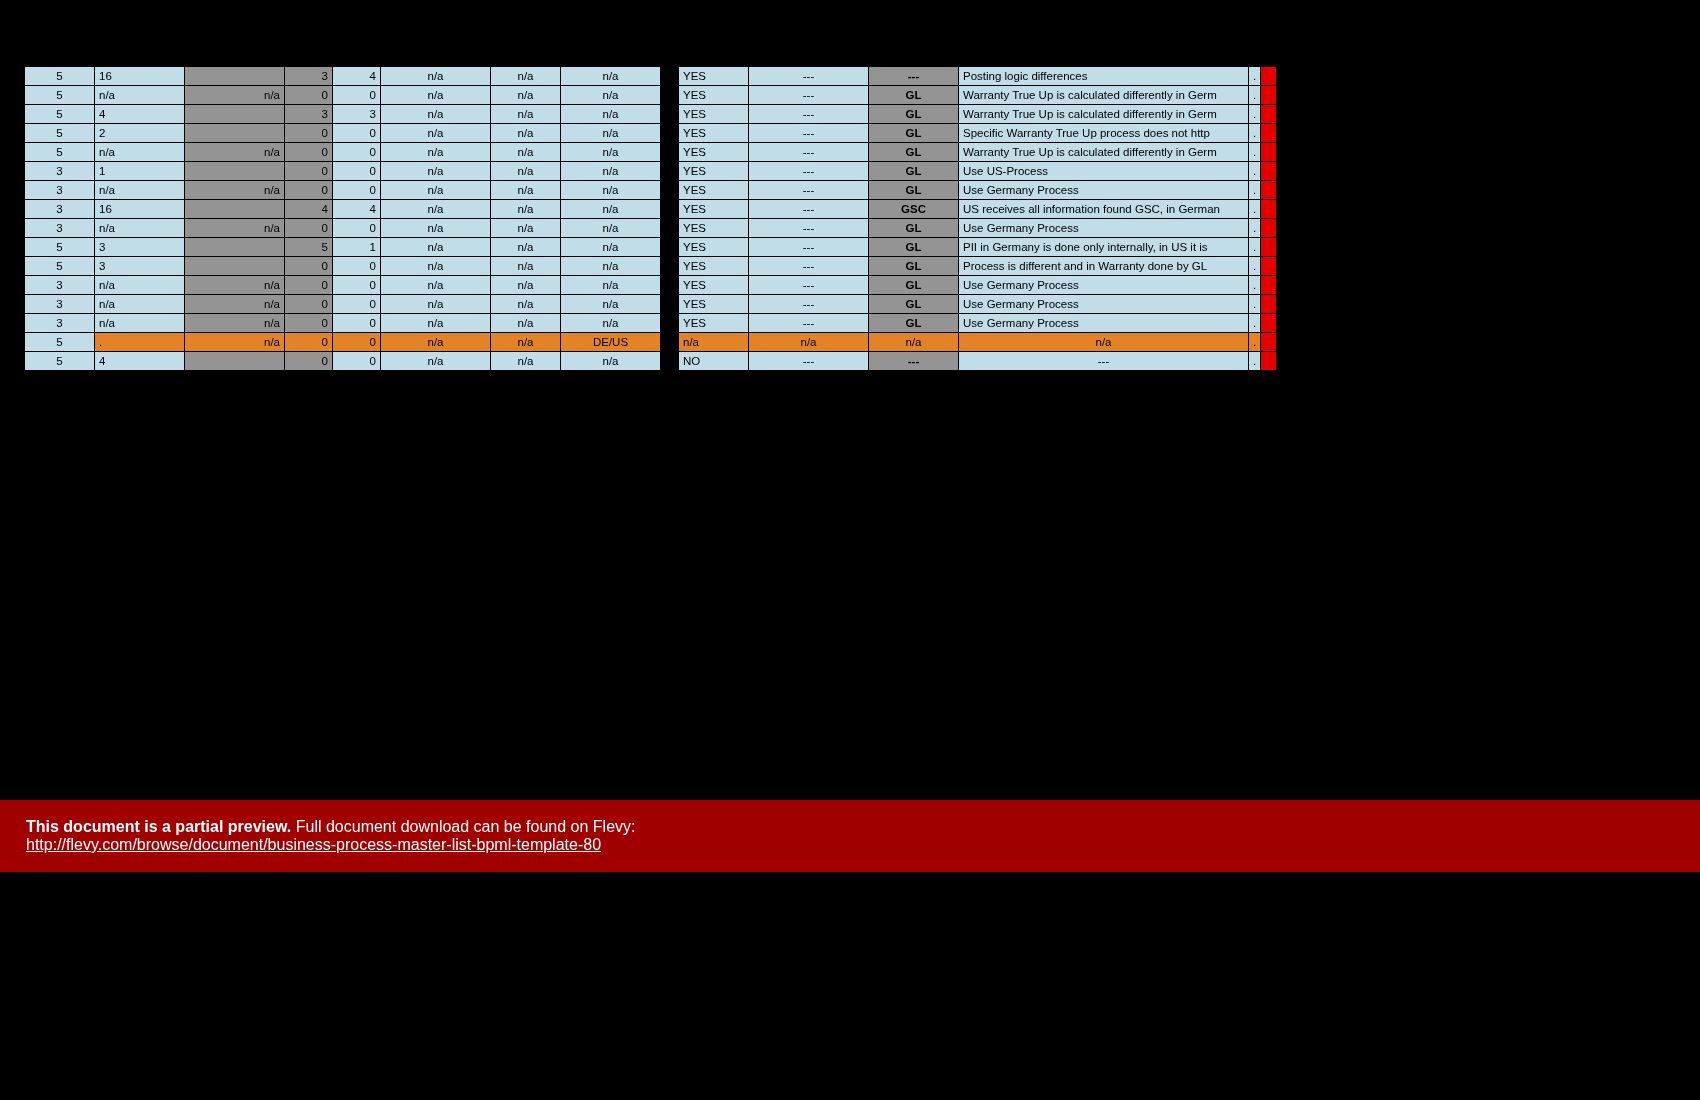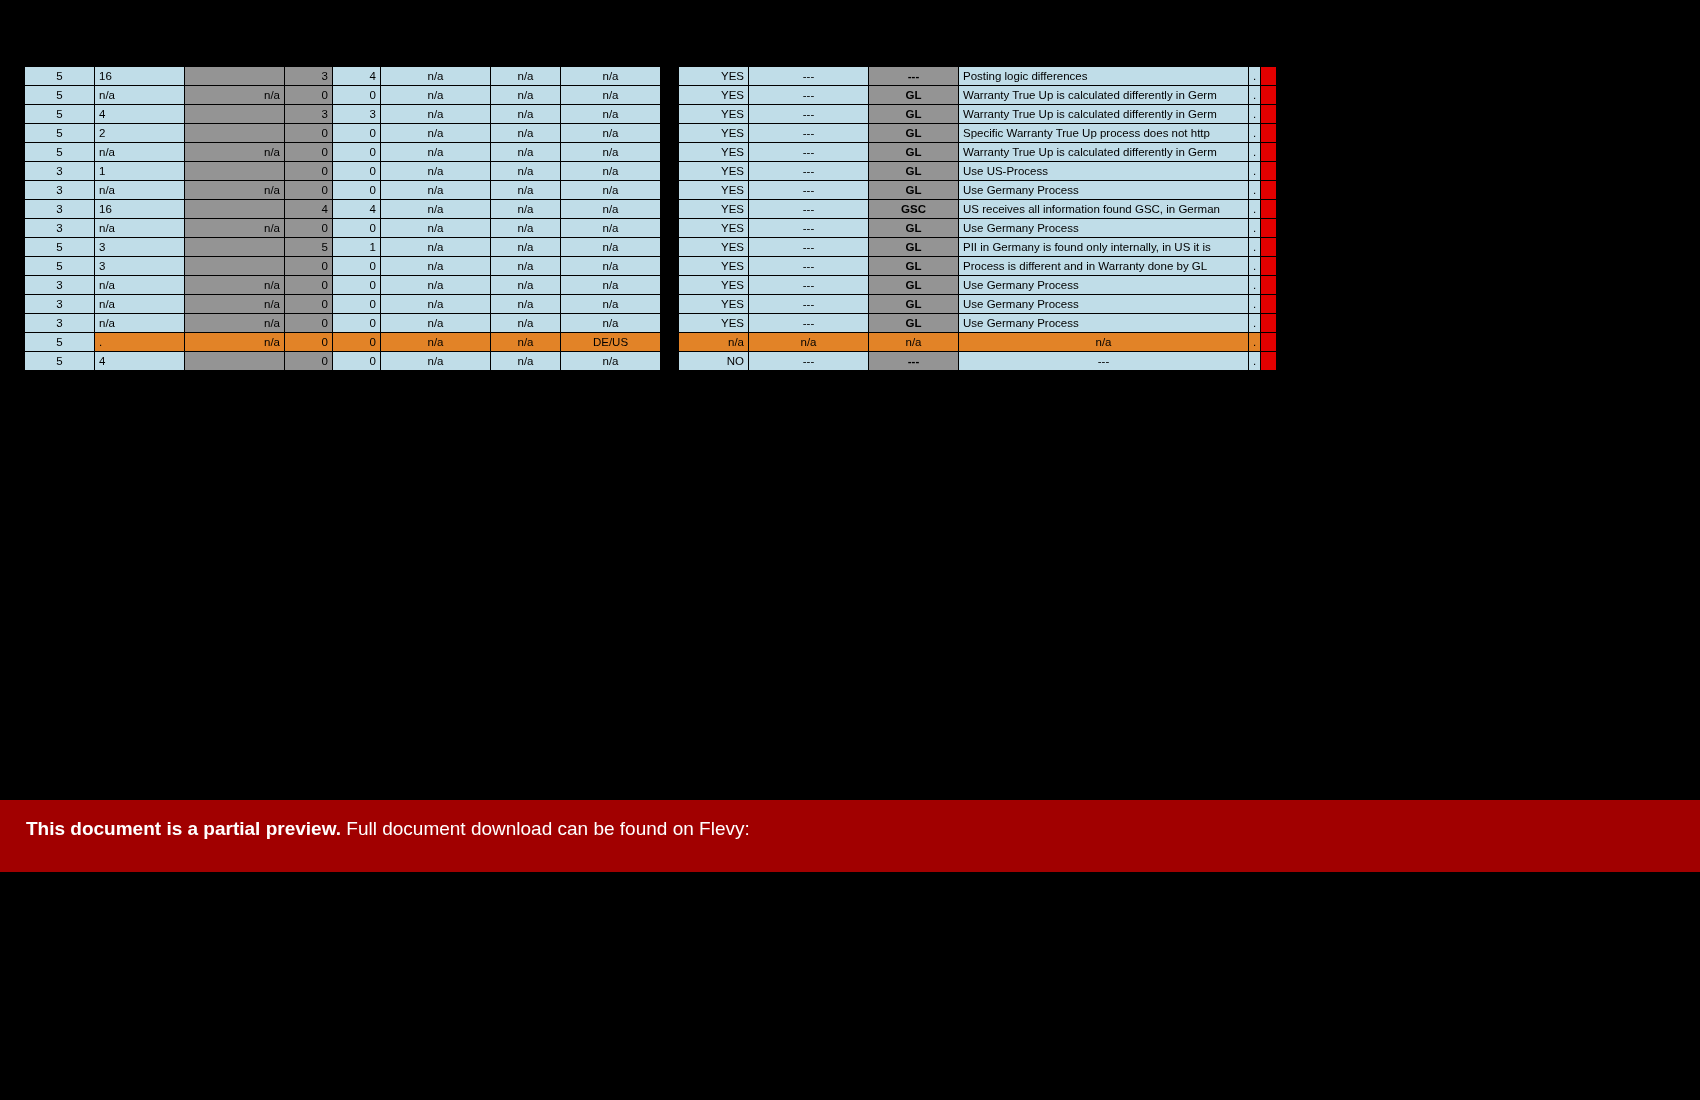--- a/index.html
+++ b/index.html
@@ -30,21 +30,21 @@
     overflow: hidden;
   }
   .c-num  { width: 70px;  text-align: center; }
   .c-val  { width: 90px;  text-align: left; }
   .c-blk  { width: 100px; text-align: right;  }
   .c-cnt  { width: 48px;  text-align: right;  }
   .c-na   { width: 110px; text-align: center; }
   .c-na2  { width: 70px;  text-align: center; }
   .c-na3  { width: 100px; text-align: center; }
   .c-gap  { width: 18px;  text-align: center; }
-  .c-yes  { width: 70px;  text-align: right; margin-top: 48px; }
+  .c-yes  { width: 70px;  text-align: left; margin-top: 48px; }
   .c-dash { width: 120px; text-align: center; }
   .c-gl   { width: 90px;  text-align: center; font-weight: bold; }
   .c-desc { width: 290px; text-align: left; padding-left: 4px; }
   .c-clip { width: 10px;  text-align: center; font-size: 10px; }
   .c-red  { width: 16px;  }
 
   .blue   { background: #C0DDE8; color:#000; }
   .grey   { background: #949494; color:#000; }
   .orange { background: #E28327; color:#000; }
   .red    { background: #E30000; }
@@ -53,21 +53,21 @@
   .c-gl.grey { font-weight: bold; }
 
   .banner {
     position: absolute;
     left: 0;
     top: 800px;
     width: 1700px;
     height: 72px;
     background: #a10000;
     color: #fff;
-    font-size: 19px;
+    font-size: 16px;
     padding: 18px 0 0 26px;
     box-sizing: border-box;
   }
   .banner a { color: #fff; text-decoration: underline; }
   .banner .bold { font-weight: bold; }
 </style>
 </head>
 <body>
 
 <table class="sheet">
@@ -231,21 +231,21 @@
         <td class="c-blk grey"></td>
         <td class="c-cnt grey">5</td>
         <td class="c-cnt blue">1</td>
         <td class="c-na blue">n/a</td>
         <td class="c-na2 blue">n/a</td>
         <td class="c-na3 blue">n/a</td>
         <td class="c-gap gap-bg"></td>
         <td class="c-yes blue">YES</td>
         <td class="c-dash blue">---</td>
         <td class="c-gl grey">GL</td>
-        <td class="c-desc blue">PII in Germany is found only internally, in US it is</td>
+        <td class="c-desc blue">PII in Germany is done only internally, in US it is</td>
         <td class="c-clip blue">.</td>
         <td class="c-red red"></td>
       </tr>
       <tr>
         <td class="c-num blue">5</td>
         <td class="c-val blue">3</td>
         <td class="c-blk grey"></td>
         <td class="c-cnt grey">0</td>
         <td class="c-cnt blue">0</td>
         <td class="c-na blue">n/a</td>
@@ -344,13 +344,14 @@
         <td class="c-clip blue">.</td>
         <td class="c-red red"></td>
       </tr>
     </tbody>
 </table>
 
 <div class="banner">
   <span class="bold">This document is a partial preview.</span>
   <span> </span>
   <span>Full document download can be found on Flevy:</span><br>
+  <a href="#">http://flevy.com/browse/document/business-process-master-list-bpml-template-80</a>
 </div>
 
 </body></html>

